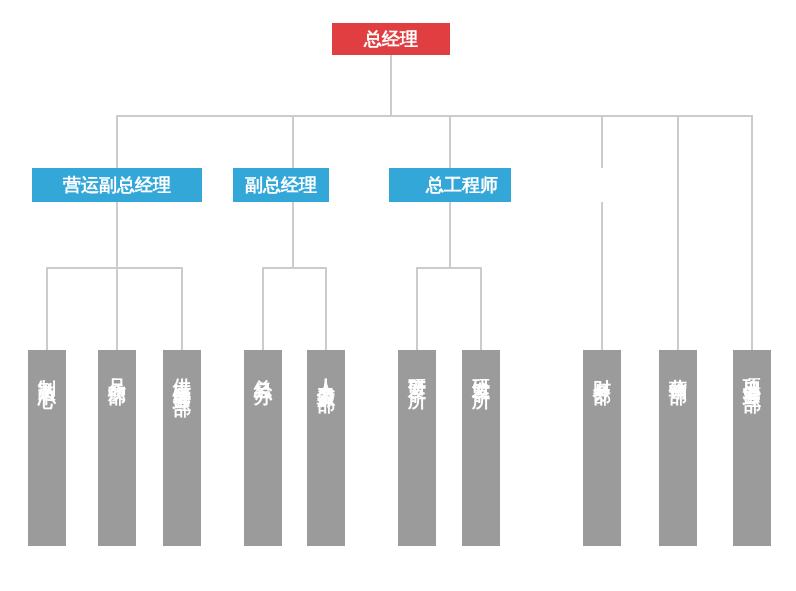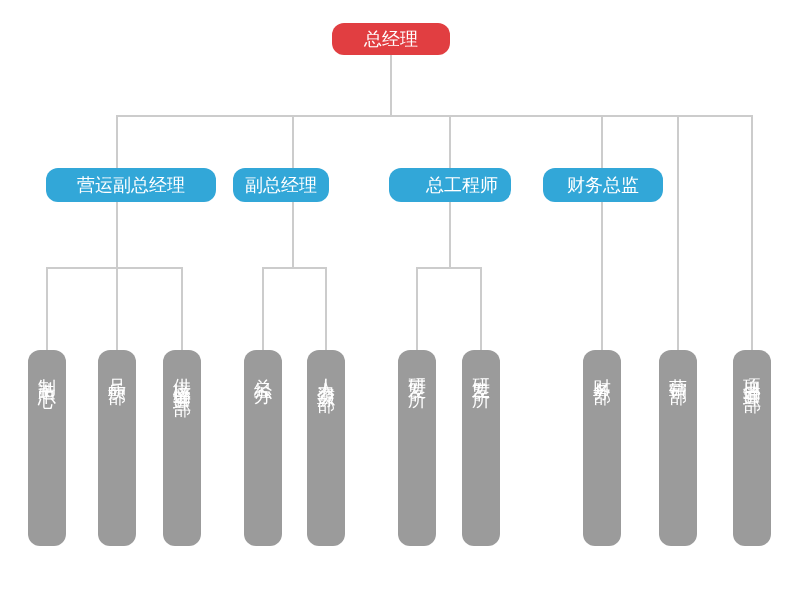--- a/index.html
+++ b/index.html
@@ -15,27 +15,28 @@
     background: var(--background, #ffffff);
     overflow: hidden;
   }
   .connector {
     position: absolute;
     background: var(--connector-line, #cccccc);
   }
   .node {
     position: absolute;
     color: var(--text, #ffffff);
-    border-radius: 12px;
+    border-radius: 0;
     display: flex;
     align-items: center;
     justify-content: center;
     font-size: 18px;
     box-sizing: border-box;
     white-space: nowrap;
+    font-weight: bold;
   }
   .node-root {
     left: 332px; top: 23px; width: 118px; height: 32px;
     background: var(--root-node, #e13e41);
   }
   .node-manager {
     top: 168px; height: 34px;
     background: var(--manager-node, #32a7d8);
   }
   .node-dept {
@@ -80,31 +81,28 @@
   <div class="connector" style="left:416px; top:267px; width:66px;  height:2px;"></div>
   <div class="connector" style="left:416px; top:267px; width:2px;   height:83px;"></div>
   <div class="connector" style="left:480px; top:267px; width:2px;   height:83px;"></div>
 
   <div class="connector" style="left:601px; top:202px; width:2px;   height:148px;"></div>
 
   <div class="node node-root">
     <span>总经理</span>
   </div>
 
-  <div class="node node-manager" style="left:32px;  width:170px;margin-left:14px;">
+  <div class="node node-manager" style="left:32px;  width:170px;">
     <span>营运副总经理</span>
   </div>
   <div class="node node-manager" style="left:233px; width:96px;">
     <span>副总经理</span>
   </div>
   <div class="node node-manager" style="left:389px; width:122px;padding-left:24px;">
     <span>总工程师</span>
-  </div>
-  <div class="node node-manager" style="left:543px; width:120px;">
-    <span>财务总监</span>
   </div>
 
   <div class="node node-dept" style="left:28px;">
     <span class="vtext">制造中心</span>
   </div>
   <div class="node node-dept" style="left:98px;">
     <span class="vtext">品质部</span>
   </div>
   <div class="node node-dept" style="left:163px;">
     <span class="vtext">供应链管理部</span>

